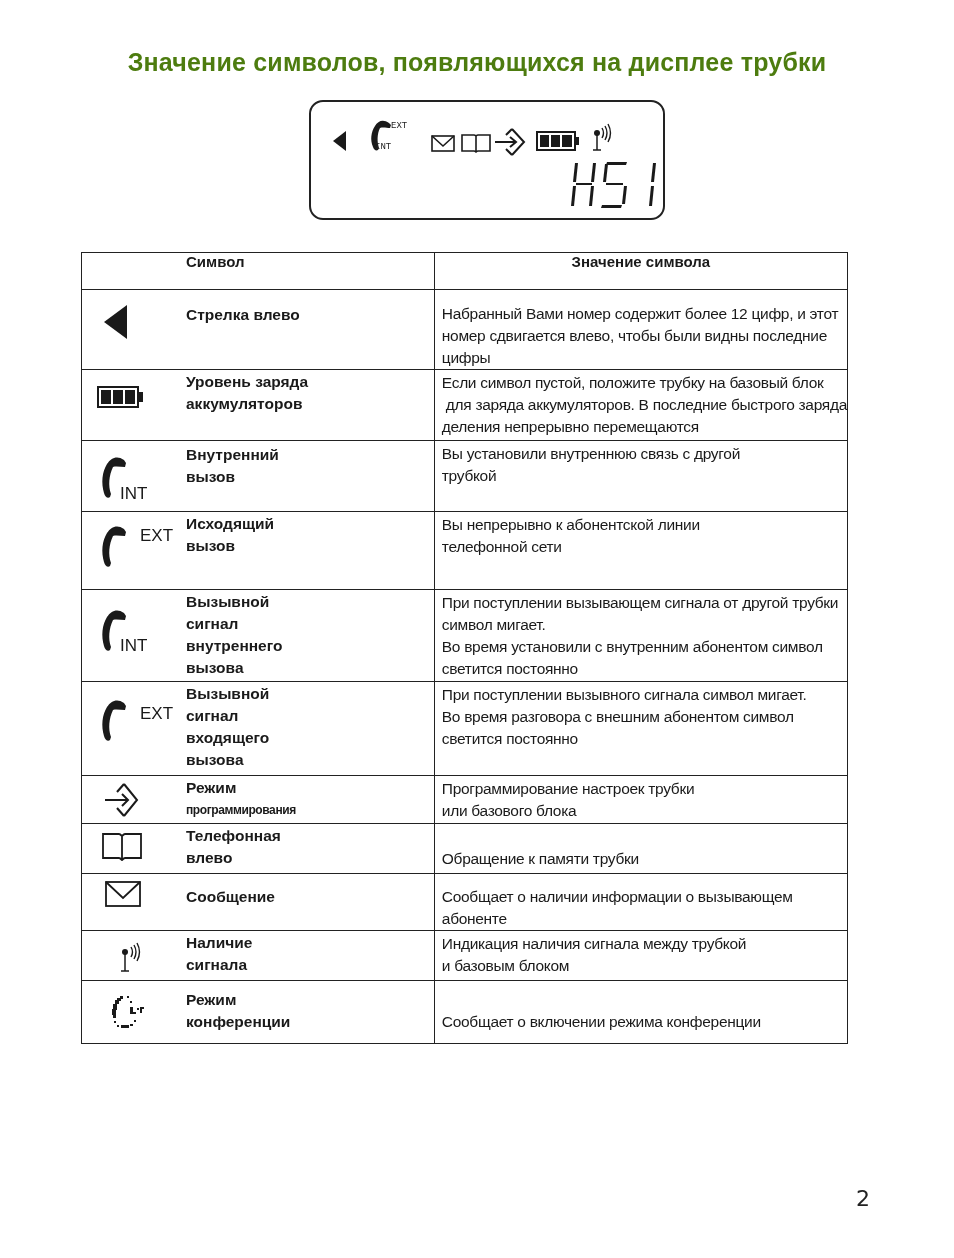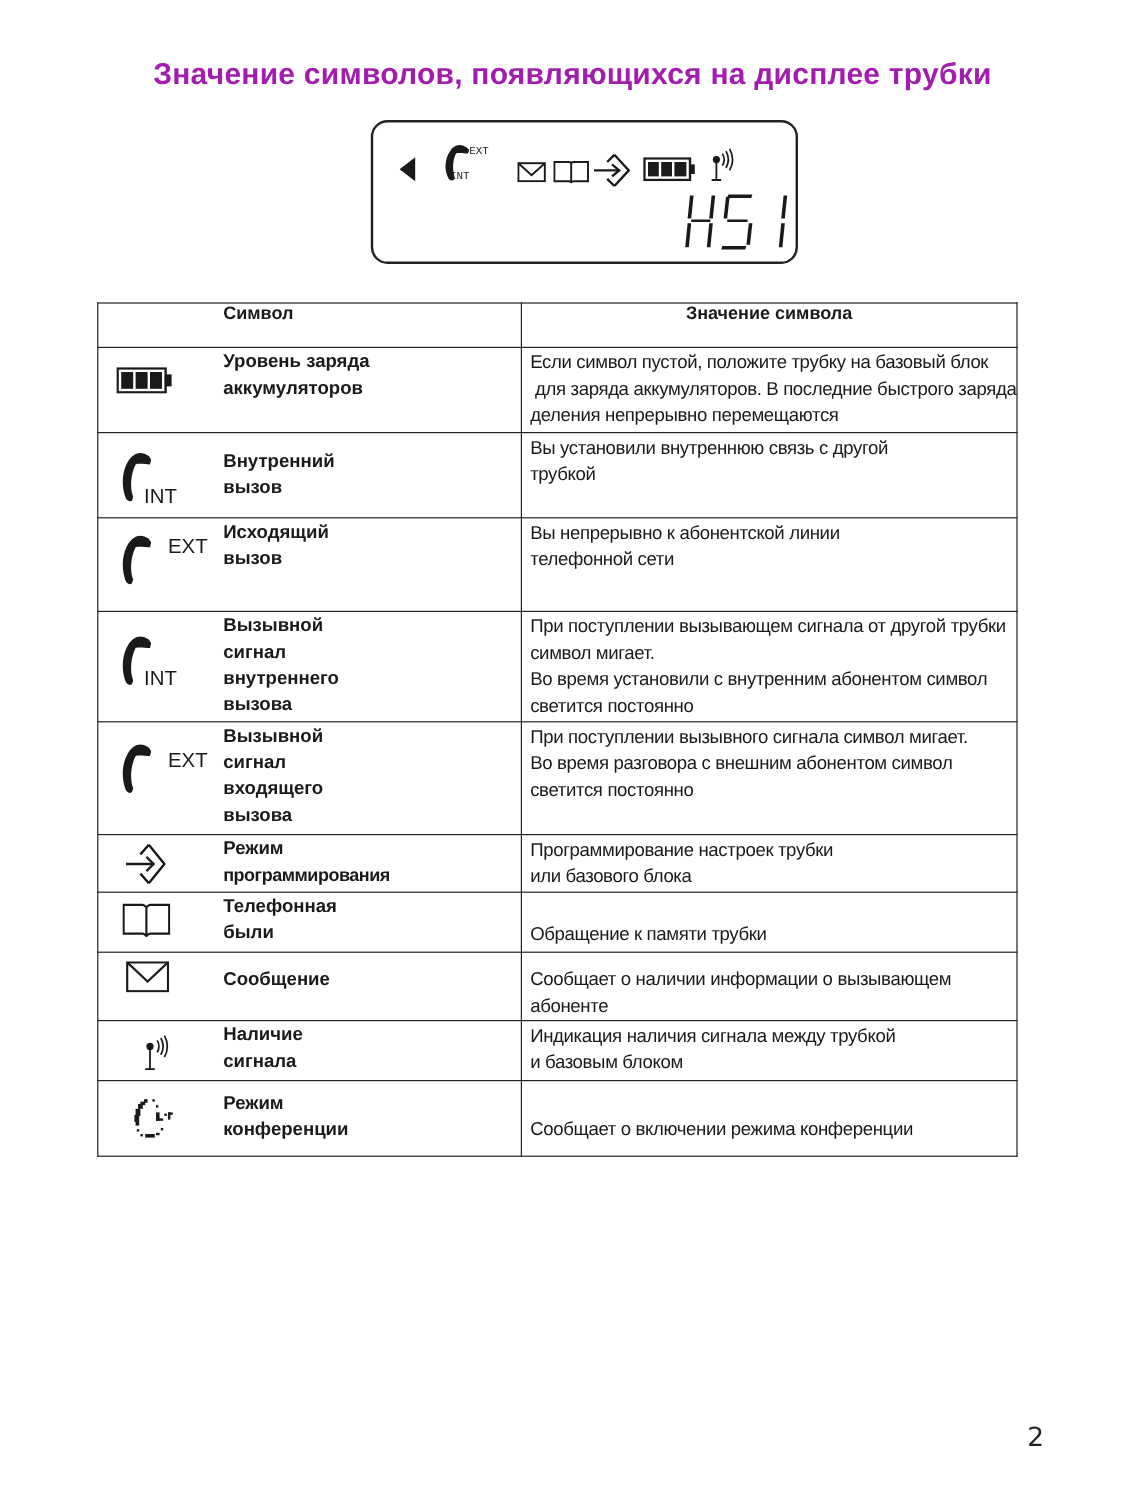--- a/index.html
+++ b/index.html
@@ -1,17 +1,17 @@
 <!DOCTYPE html>
 <html><head>
   <meta charset="utf-8">
   <style>
     html, body { margin: 0; padding: 0; background: #ffffff; }
     body { width: 954px; height: 1258px; position: relative; overflow: hidden; color: #1a1a1a; font-family: "Liberation Sans", sans-serif; }
-    .title { position: absolute; left: 0; width: 954px; top: 48px; text-align: center; font-family: "Liberation Sans", sans-serif; font-weight: bold; font-size: 25px; letter-spacing: 0.2px; color: #a21caf; }
+    .title { position: absolute; left: 0; width: 954px; top: 48px; text-align: center; font-family: "Liberation Sans", sans-serif; font-weight: bold; font-size: 25px; letter-spacing: 0.2px; color: #4d7c0f; }
 
     .lcd { position: absolute; left: 309px; top: 100px; width: 356px; height: 120px; border: 2px solid #222; border-radius: 14px; box-sizing: border-box; }
     .lcd > * { position: absolute; }
     .lcd-arrow { left: 22px; top: 29px; }
     .lcd-phone { left: 58px; top: 17px; }
     .lcd-ext { left: 80px; top: 19px; font-family: "Liberation Mono", monospace; font-size: 9px; color:#222; }
     .lcd-int { left: 64px; top: 40px; font-family: "Liberation Mono", monospace; font-size: 9px; color:#222; }
     .lcd-msg { left: 120px; top: 33px; }
     .lcd-book { left: 150px; top: 31px; }
     .lcd-prog { left: 183px; top: 25px; }
@@ -95,20 +95,34 @@
   </svg>
 </div>
 
 <table class="sym">
   <tbody>
       <tr class="hdr">
     <td class="c1 h1">Символ</td>
     <td class="h2">Значение символа</td>
   </tr>
 
+  <tr style="height:60px">
+    <td class="c1">
+      <svg class="icon" style="left:22px;top:15px" width="24" height="34" viewBox="0 0 24 34">
+            <polygon points="23,0 23,34 0,17" fill="#1a1a1a"></polygon>
+          </svg>
+      <div class="sname" style="top:14px">
+            <div>Стрелка влево</div>
+          </div>
+    </td>
+    <td class="c2" style="padding-top:13px !important">
+          <div>Набранный Вами номер содержит более 12 цифр, и этот</div>
+          <div>номер сдвигается влево, чтобы были видны последние цифры</div>
+        </td>
+  </tr>
 
   <tr style="height:71px">
     <td class="c1">
       <svg class="icon" style="left:15px;top:16px" width="48" height="22" viewBox="0 0 48 22">
             <rect x="1" y="1" width="40" height="20" fill="none" stroke="#1a1a1a" stroke-width="2"></rect>
             <rect x="41" y="6" width="5" height="10" fill="#1a1a1a"></rect>
             <rect x="4" y="4" width="10" height="14" fill="#1a1a1a"></rect>
             <rect x="16" y="4" width="10" height="14" fill="#1a1a1a"></rect>
             <rect x="28" y="4" width="10" height="14" fill="#1a1a1a"></rect>
           </svg>
@@ -123,21 +137,21 @@
           <div>деления непрерывно перемещаются</div>
         </td>
   </tr>
 
   <tr style="height:71px">
     <td class="c1">
       <svg class="icon" style="left:18px;top:14px" width="26" height="46" viewBox="0 0 26 46">
             <path d="M24,5 C17,0 11,3 7,9 C2,17 1,28 4,38 C5,42 8,44 10,42 L11,39 C8,31 9,20 13,12 C16,11 21,12 25,12 L26,8 Z" fill="#1a1a1a"></path>
           </svg>
       <span class="lbl" style="left:38px;top:43px">INT</span>
-      <div class="sname" style="top:13px">
+      <div class="sname" style="top:3px">
             <div>Внутренний</div>
             <div>вызов</div>
           </div>
     </td>
     <td class="c2">
           <div>Вы установили внутреннюю связь с другой</div>
           <div>трубкой</div>
         </td>
   </tr>
 
@@ -203,37 +217,37 @@
     <td class="c1">
       <svg class="icon" style="left:22px;top:6px" width="36" height="36" viewBox="0 0 36 36">
             <polyline points="20,2 33,18 20,34" fill="none" stroke="#1a1a1a" stroke-width="2"></polyline>
             <polyline points="20,2 13,10" fill="none" stroke="#1a1a1a" stroke-width="2"></polyline>
             <polyline points="20,34 13,26" fill="none" stroke="#1a1a1a" stroke-width="2"></polyline>
             <line x1="1" y1="18" x2="24" y2="18" stroke="#1a1a1a" stroke-width="2"></line>
             <polyline points="18,12 24,18 18,24" fill="none" stroke="#1a1a1a" stroke-width="2"></polyline>
           </svg>
       <div class="sname" style="top:1px">
             <div>Режим</div>
-            <div class="small" style="font-size:15px;letter-spacing:-0.4px">программирования</div>
+            <div class="small" style="font-size:12px;letter-spacing:-0.4px">программирования</div>
           </div>
     </td>
     <td class="c2">
           <div>Программирование настроек трубки</div>
           <div>или базового блока</div>
         </td>
   </tr>
 
   <tr style="height:50px">
     <td class="c1">
       <svg class="icon" style="left:20px;top:7px" width="40" height="30" viewBox="0 0 40 30">
             <path d="M1,3 L1,27 L17,27 C18,27 20,29 20,29 C20,29 22,27 23,27 L39,27 L39,3 L23,3 C22,3 20,5 20,5 C20,5 18,3 17,3 Z M20,5 L20,29" fill="none" stroke="#1a1a1a" stroke-width="1.8"></path>
           </svg>
       <div class="sname" style="top:1px">
             <div>Телефонная</div>
-            <div>были</div>
+            <div>влево</div>
           </div>
     </td>
     <td class="c2">
           <div style="height:22px"></div>
           <div>Обращение к памяти трубки</div>
         </td>
   </tr>
 
   <tr style="height:48px">
     <td class="c1">

